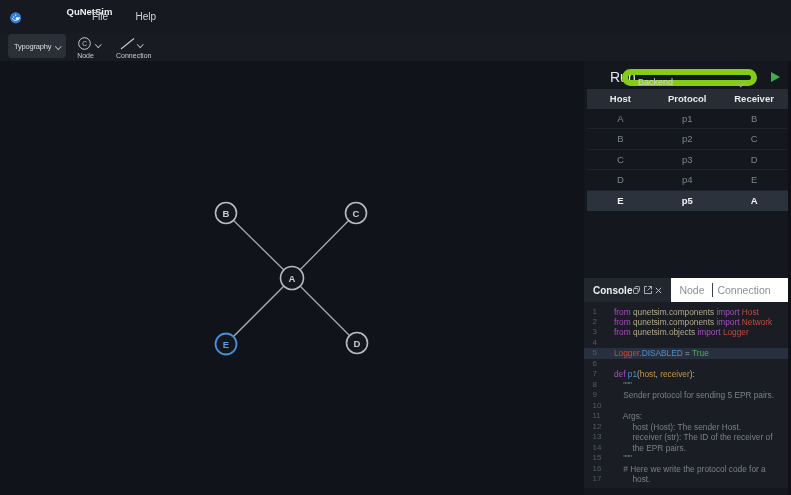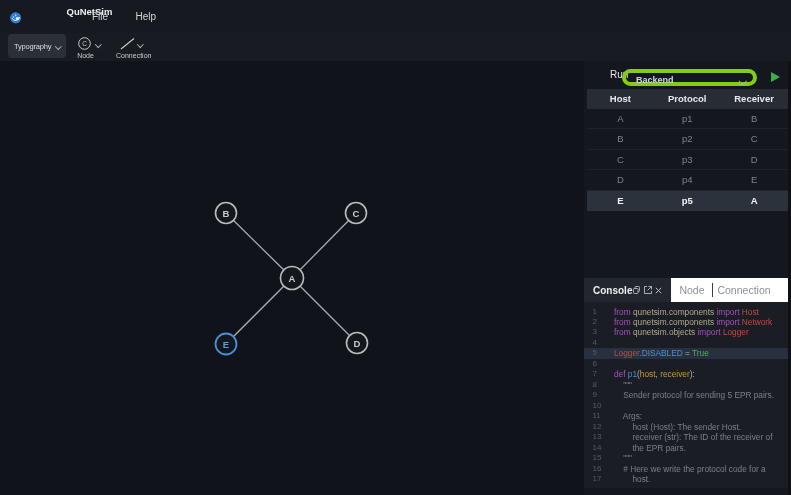--- a/index.html
+++ b/index.html
@@ -20,22 +20,22 @@
 .chev { display:inline-block; width:4.5px; height:4.5px; border-right:1px solid #aeb2b8; border-bottom:1px solid #aeb2b8; transform:rotate(45deg); }
 .titem { position:absolute; color:#c9ccd1; font-size:7px; }
 
 
 #canvas { position:absolute; left:0; top:61px; width:584px; height:434px; background:#10131a; }
 
 
 #sidebar { position:absolute; left:584px; top:61px; width:207px; height:434px; background:#14171d; }
 #rightedge { position:absolute; left:203.5px; top:0; width:3.5px; height:434px; background:#0f1116; z-index:5; }
 #runrow { position:absolute; left:0; top:0; width:207px; height:29px; }
-#runlbl { position:absolute; left:10px; top:8px; color:#e3e5e8; font-size:10px;padding-left:16px; }
-#backend { position:absolute; left:38px; top:8px; width:135px; height:17px; border:4px solid #84cc16; border-radius:8.5px; color:#d4d7db; font-size:9px; line-height:15px; padding-left:10px;font-weight:bold; }
+#runlbl { position:absolute; left:10px; top:8px; color:#e3e5e8; font-size:14px;padding-left:16px; }
+#backend { position:absolute; left:38px; top:8px; width:135px; height:17px; border:6px solid #84cc16; border-radius:8.5px; color:#d4d7db; font-size:9px; line-height:15px; padding-left:10px; }
 #backend .chev { position:absolute; right:8px; top:4.5px; width:5.5px; height:5.5px; }
 #play { position:absolute; right:11px; top:11px; width:0; height:0; border-left:9px solid #3db04b; border-top:5.5px solid transparent; border-bottom:5.5px solid transparent; }
 
 #tbl { position:absolute; left:3px; top:27.5px; width:200.5px; }
 #tbl .hrow { height:20px; background:#272c35; display:flex; }
 #tbl .hrow div { flex:1; text-align:center; color:#e8eaed; font-size:9.5px; font-weight:bold; line-height:19px; }
 #tbl .row { height:20.6px; display:flex; border-bottom:1px solid #1f232b; }
 #tbl .row div { flex:1; text-align:center; color:#7e838c; font-size:9.5px; line-height:20px; }
 #tbl .row.sel { background:#2c323c; border-bottom:none; }
 #tbl .row.sel div { color:#f2f3f5; font-weight:bold; }

